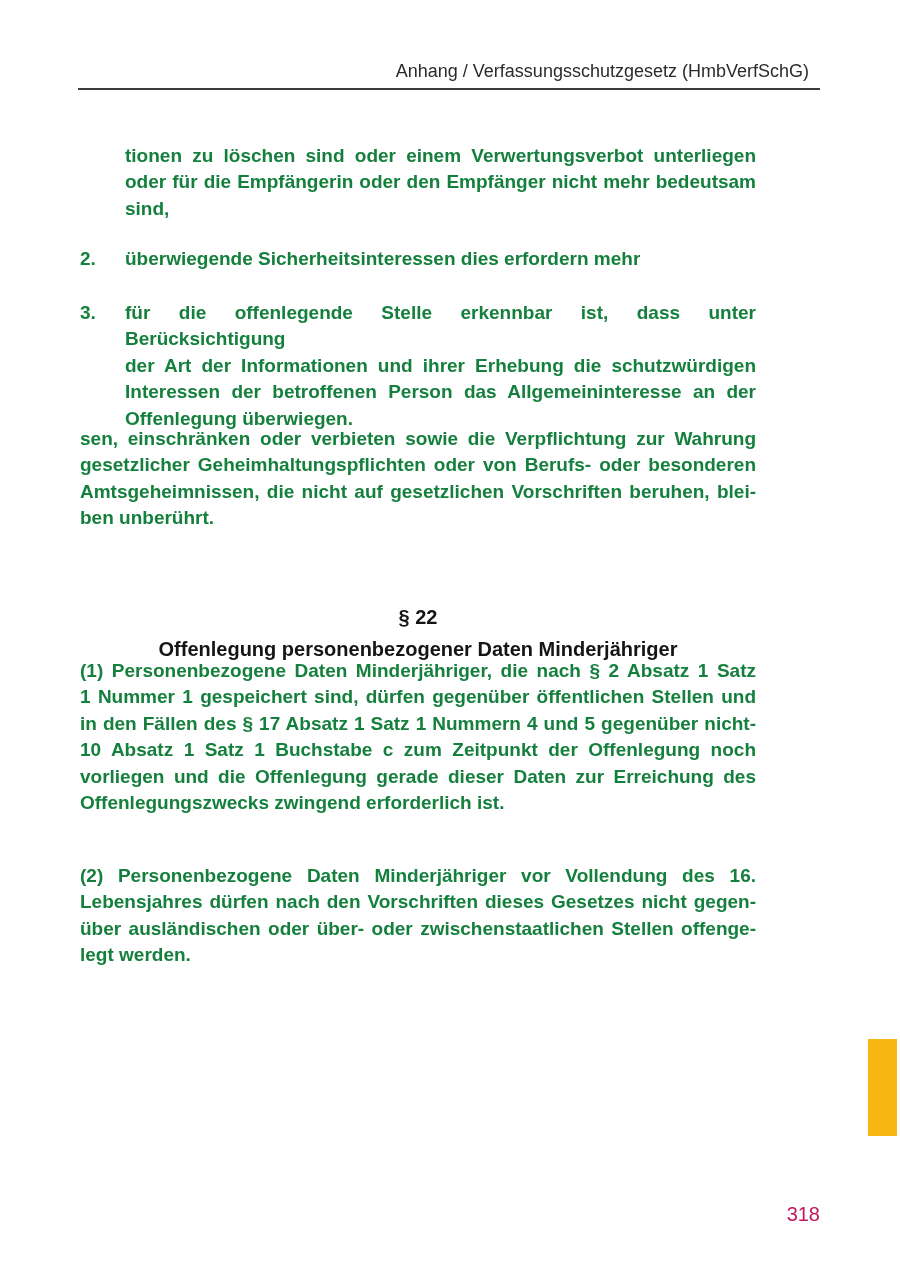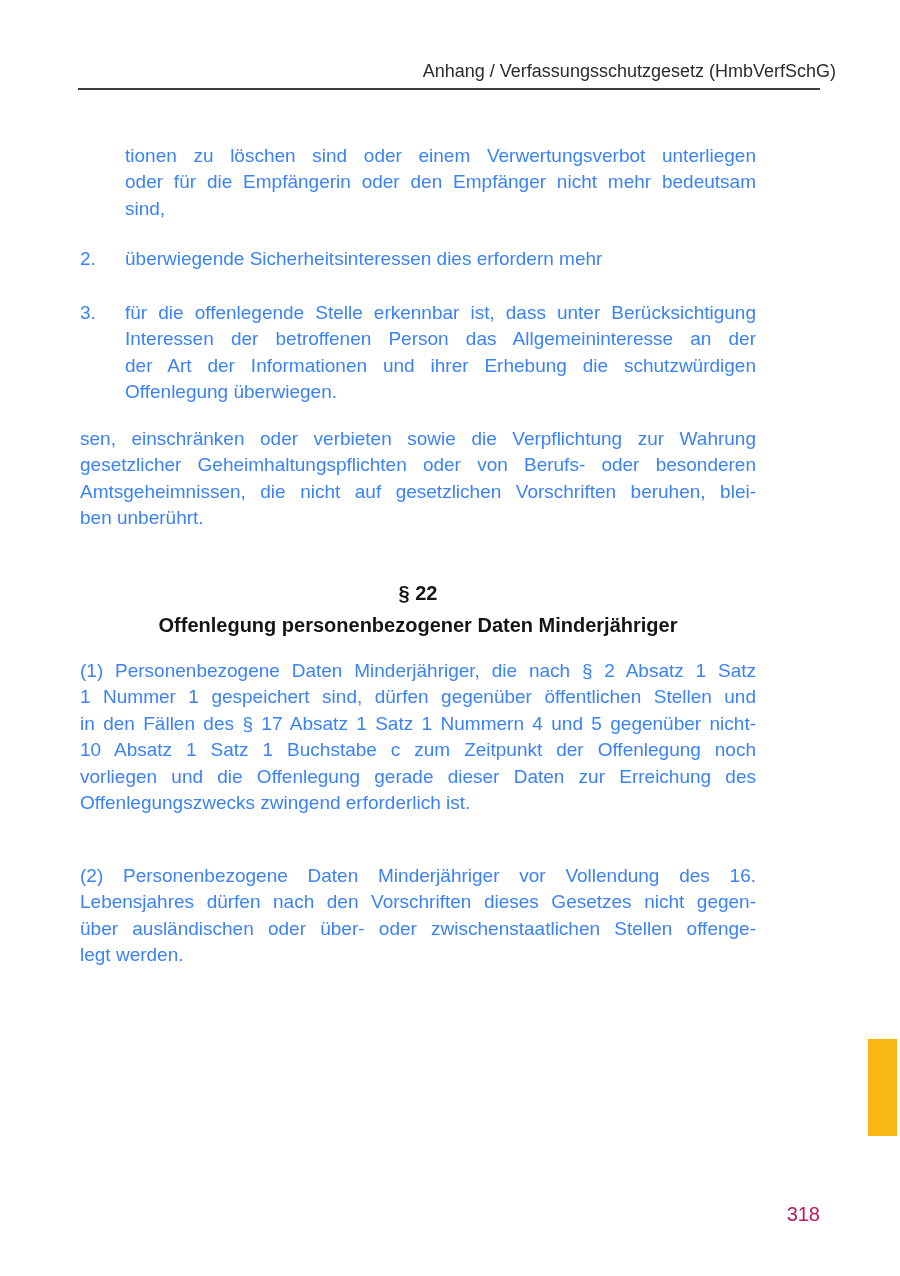--- a/index.html
+++ b/index.html
@@ -8,55 +8,57 @@
     width: 900px;
     height: 1276px;
     background: #ffffff;
     font-family: "Liberation Sans", sans-serif;
     color: #1e1e1e;
     overflow: hidden;
   }
   .running-head {
     position: absolute;
     top: 59px;
-    right: 64px;
+    right: 91px;
     font-size: 18px;
     line-height: 24px;
     color: #2b2b2b;
     white-space: nowrap;
     text-align: center;
   }
   .header-rule {
     position: absolute;
     top: 88px;
     left: 78px;
     width: 742px;
     height: 2px;
     background: #3d3d3d;
   }
   .block {
     position: absolute;
     font-size: 19px;
     line-height: 26.4px;
-    color: #3b82f6;
+    color: #15803d;
+    font-weight: bold;
   }
   .jline { text-align: justify; text-align-last: justify; text-justify: inter-word; }
   .jline.last { text-align-last: left; }
   .full { left: 80px; width: 676px; }
   .indent { left: 125px; width: 631px; }
   .num { left: 80px; width: 40px; }
   .sec-head {
     position: absolute;
     left: 80px;
     width: 676px;
     text-align: center;
     font-weight: bold;
     font-size: 20px;
     line-height: 28px;
     color: #151515;
+    margin-top: 24px;
   }
   .page-marker {
     position: absolute;
     top: 1039px;
     left: 868px;
     width: 29px;
     height: 97px;
   }
   .folio {
     position: absolute;
@@ -82,22 +84,22 @@
   </div>
 
   <div class="block num" style="top:246px">2.</div>
   <div class="block indent" style="top:246px">
     <div class="jline last">überwiegende Sicherheitsinteressen dies erfordern mehr</div>
   </div>
 
   <div class="block num" style="top:300px">3.</div>
   <div class="block indent" style="top:300px">
     <div class="jline">für die offenlegende Stelle erkennbar ist, dass unter Berücksichtigung</div>
+    <div class="jline">der Art der Informationen und ihrer Erhebung die schutzwürdigen</div>
     <div class="jline">Interessen der betroffenen Person das Allgemeininteresse an der</div>
-    <div class="jline">der Art der Informationen und ihrer Erhebung die schutzwürdigen</div>
     <div class="jline last">Offenlegung überwiegen.</div>
   </div>
 
   <div class="block full" style="top:426px">
     <div class="jline">sen, einschränken oder verbieten sowie die Verpflichtung zur Wahrung</div>
     <div class="jline">gesetzlicher Geheimhaltungspflichten oder von Berufs- oder besonderen</div>
     <div class="jline">Amtsgeheimnissen, die nicht auf gesetzlichen Vorschriften beruhen, blei-</div>
     <div class="jline last">ben unberührt.</div>
   </div>
 

